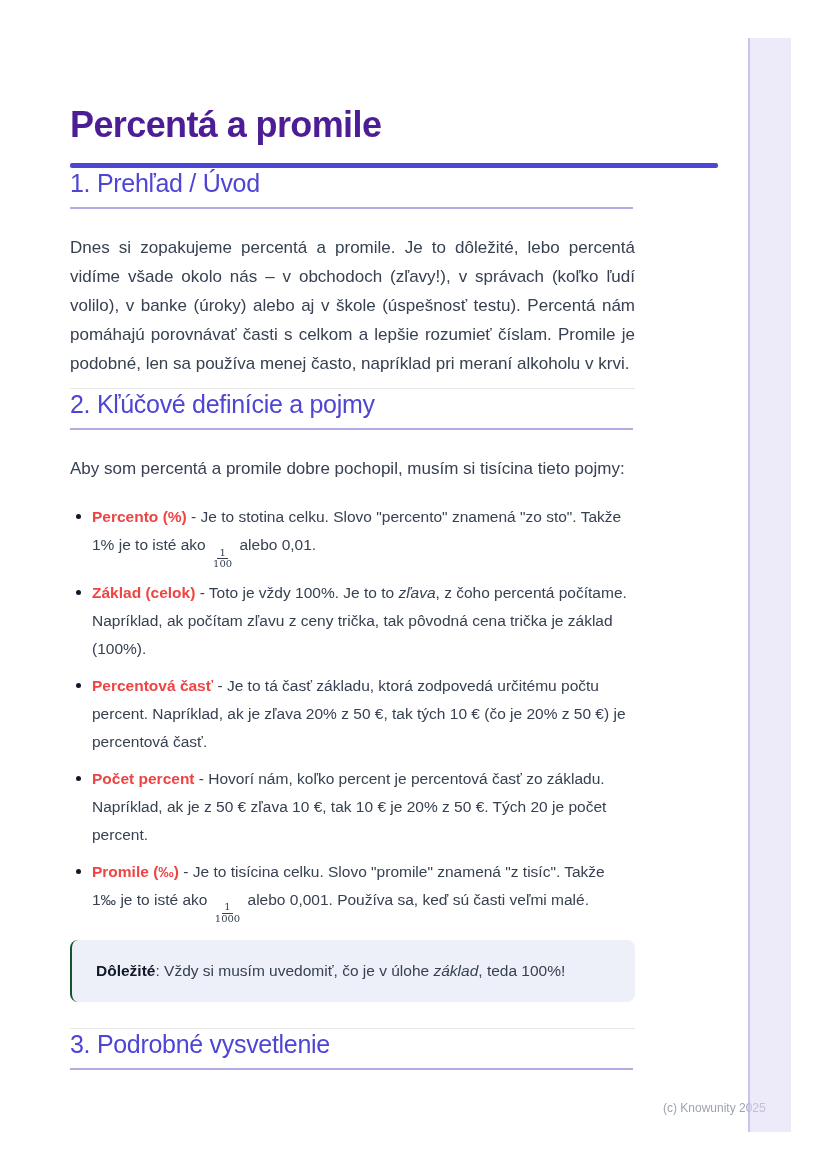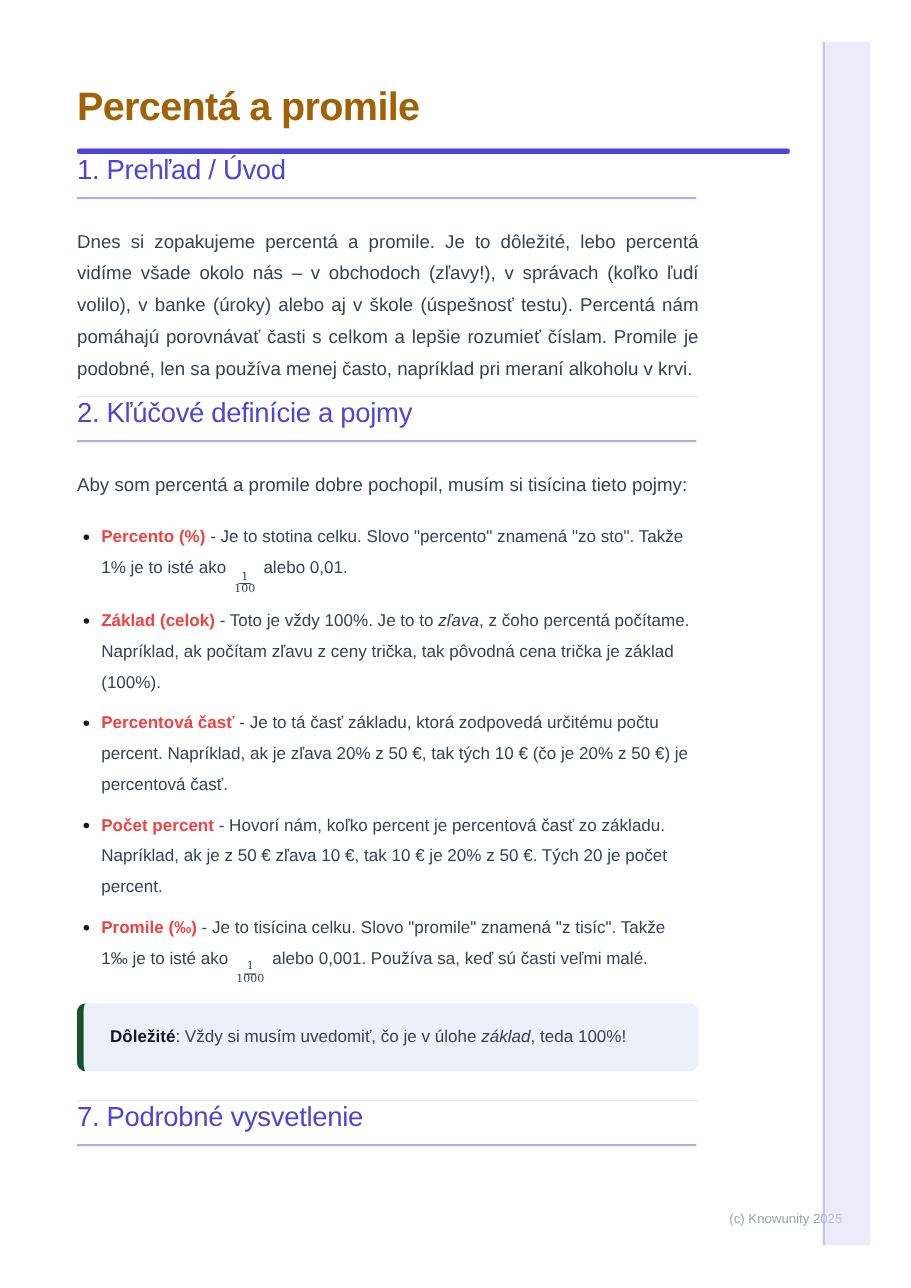--- a/index.html
+++ b/index.html
@@ -4,22 +4,22 @@
 <title>Percentá a promile</title>
 <style>
   html, body { margin:0; padding:0; background:#ffffff; }
   .page {
     position:relative; width:828px; height:1171px; background:#ffffff;
     overflow:hidden; font-family:"Liberation Sans", sans-serif;
   }
   .content { position:absolute; top:0; left:70px; width:650px; }
 
   h1.doc-title {
-    margin:76px 0 0 0; font-size:36px; font-weight:800; letter-spacing:-0.6px;
-    color:#a16207; line-height:41px;
+    margin:104px 0 0 0; font-size:36px; font-weight:800; letter-spacing:-0.6px;
+    color:#4c1d95; line-height:41px;
   }
   .title-rule { margin-top:18px; width:648px; height:5px; background:#4e45d4; border-radius:2px; }
 
   h2.sec-heading {
     margin:0; font-size:25px; font-weight:400; letter-spacing:-0.3px;
     color:#4e45d4; line-height:30px;
   }
   .h2-rule { margin-top:9px; width:563px; height:2px; background:#b0ace5; }
 
   .mt-s1 { margin-top:45px; }
@@ -50,21 +50,21 @@
   .frac {
     display:inline-flex; flex-direction:column; align-items:center;
     vertical-align:-0.55em; line-height:1.05; margin:0 2px;
     font-family:"DejaVu Serif", serif; font-size:10px; color:#374151;
   }
   .frac .num { display:block; padding:0 2px; border-bottom:1px solid #374151; }
   .frac .den { display:block; padding:0 1px; }
 
   .note {
     margin-top:16px; width:565px; box-sizing:border-box;
-    background:#eef0f9; border-left:6px solid #14532d; border-radius:8px;
+    background:#eef0f9; border-left:2px solid #14532d; border-radius:8px;
     padding:19px 24px;
   }
   .note p { margin:0; font-size:15.5px; line-height:24px; color:#374151; }
   .note strong { color:#111827; }
 
   .footer {
     position:absolute; top:1101px; left:663px; font-size:12px; color:#9ca3af; z-index:1;
   }
   .side-bar {
     position:absolute; left:748px; top:38px; width:41px; height:1094px;
@@ -122,21 +122,21 @@
       </ul>
 
       <aside class="note">
         <p><strong>Dôležité</strong><span>: Vždy si musím uvedomiť, čo je v úlohe </span><em>základ</em><span>, teda 100%!</span></p>
       </aside>
     </section>
 
     <hr class="divider divider-2">
 
     <section>
-      <h2 class="sec-heading mt-s3">7. Podrobné vysvetlenie</h2>
+      <h2 class="sec-heading mt-s3">3. Podrobné vysvetlenie</h2>
       <div class="h2-rule"></div>
     </section>
 
   </div>
 
   <div class="footer">(c) Knowunity 2025</div>
 
 </div>
 
 </body></html>

